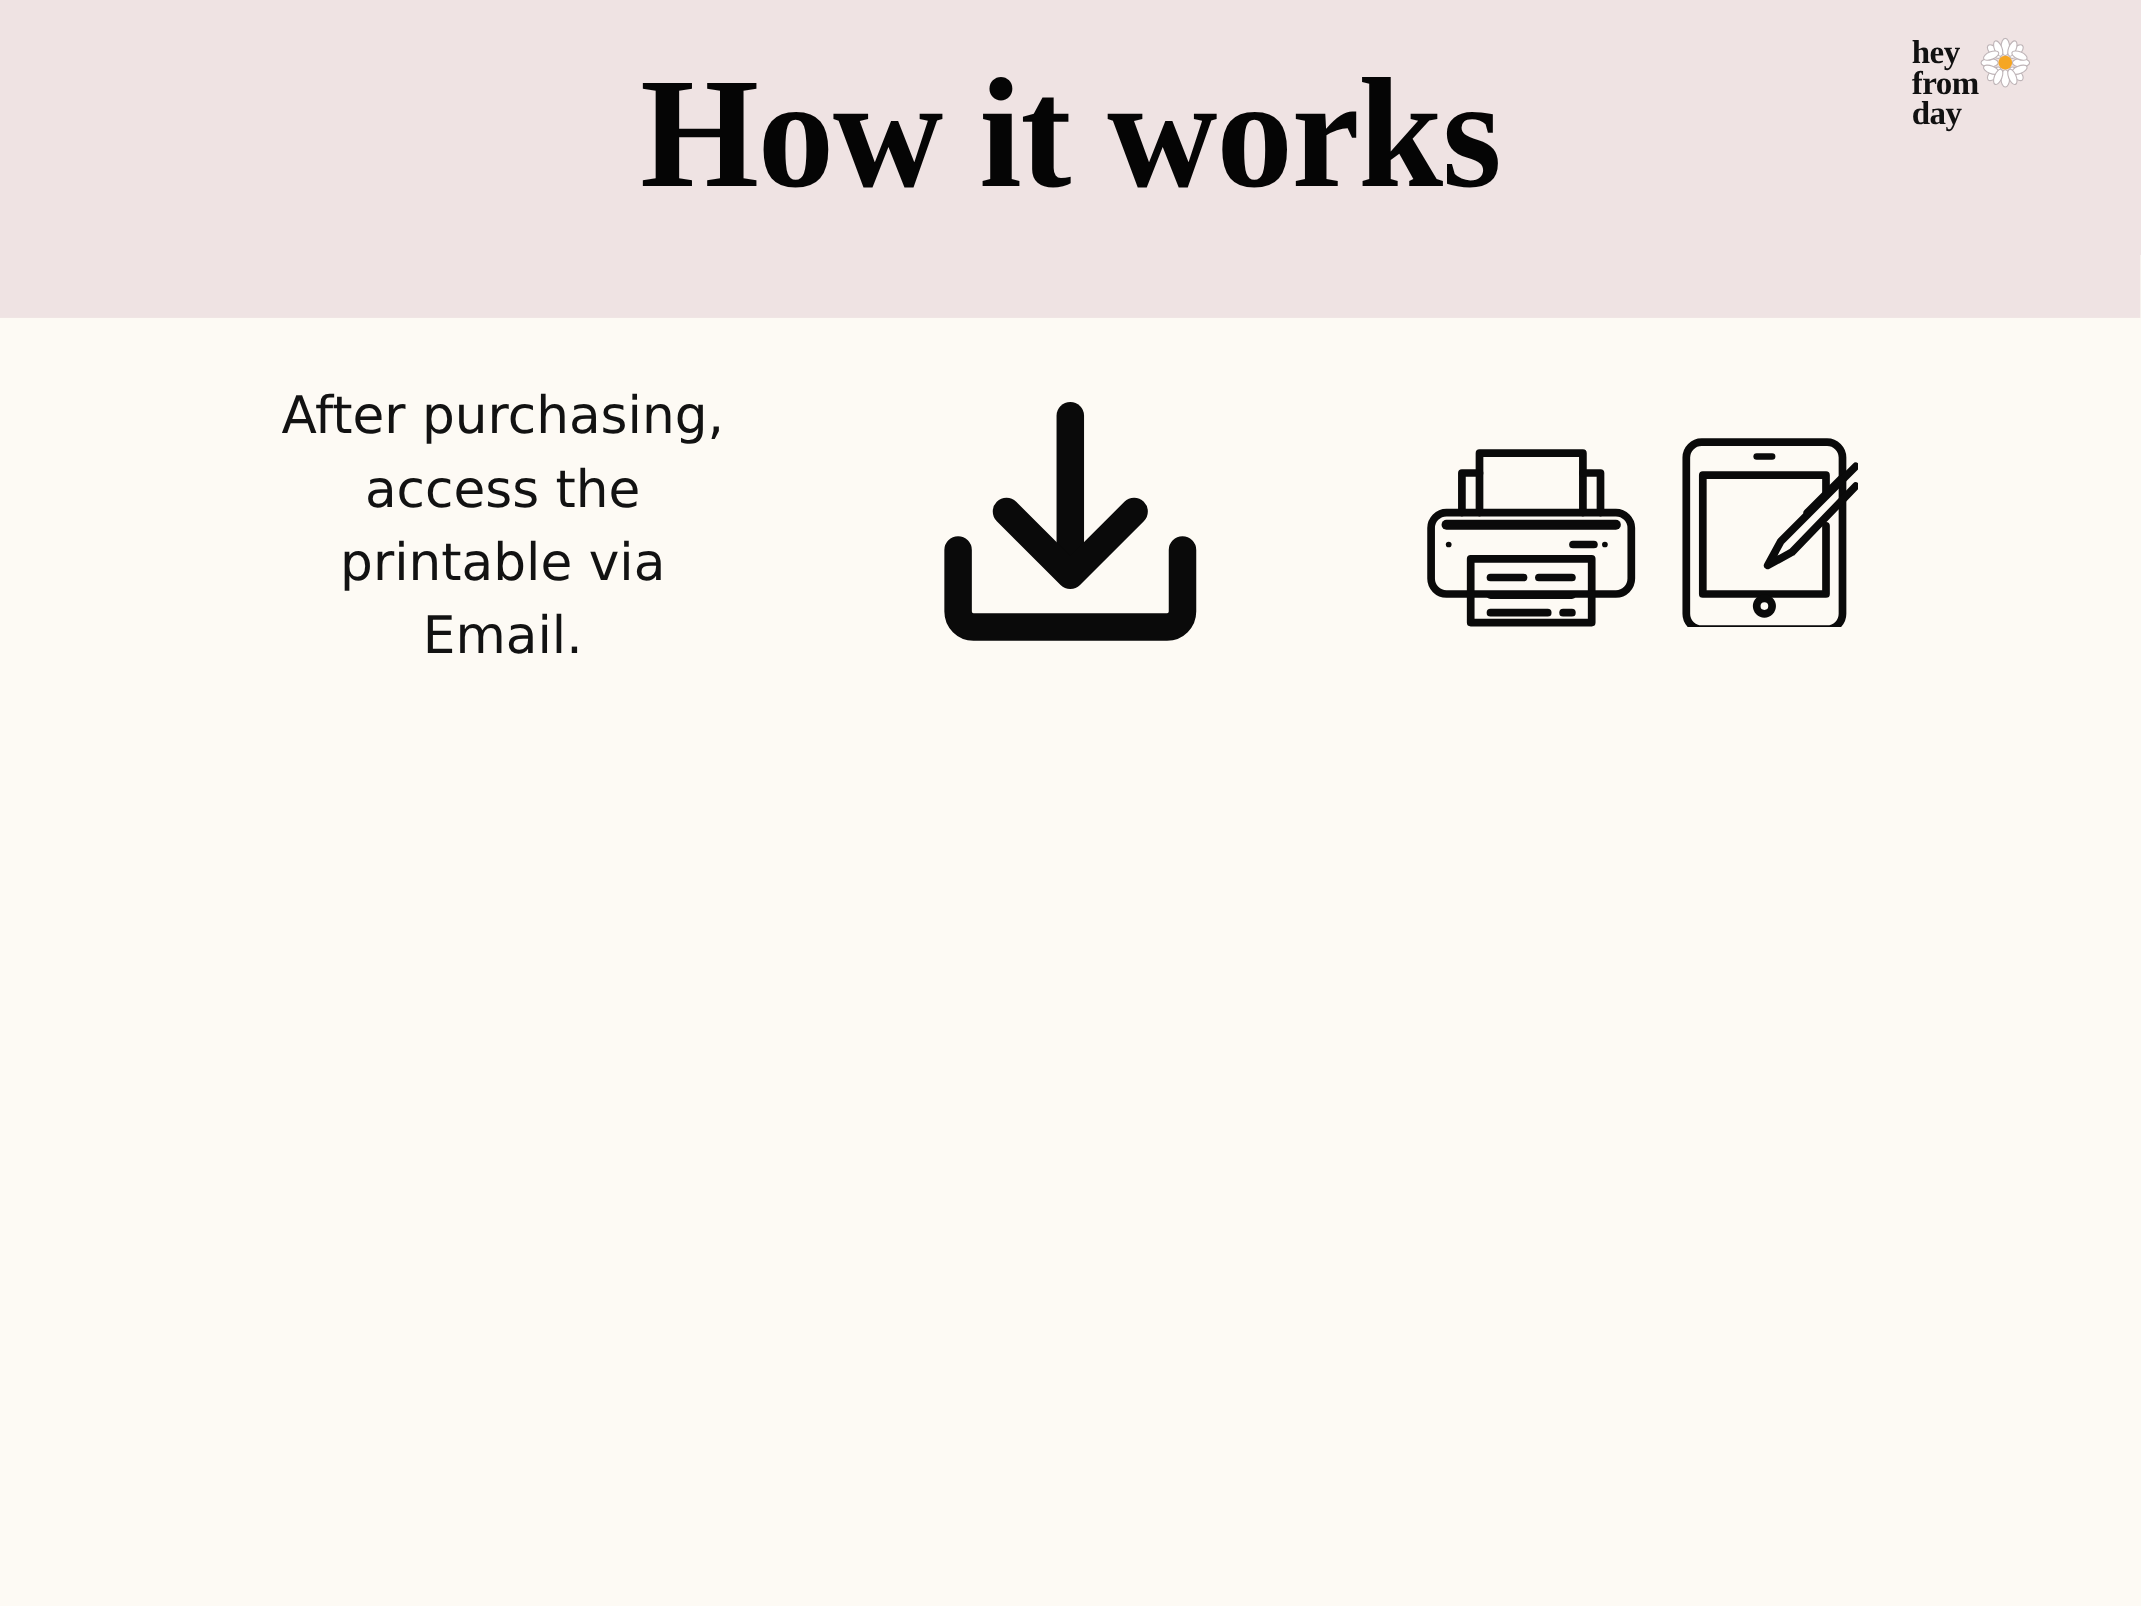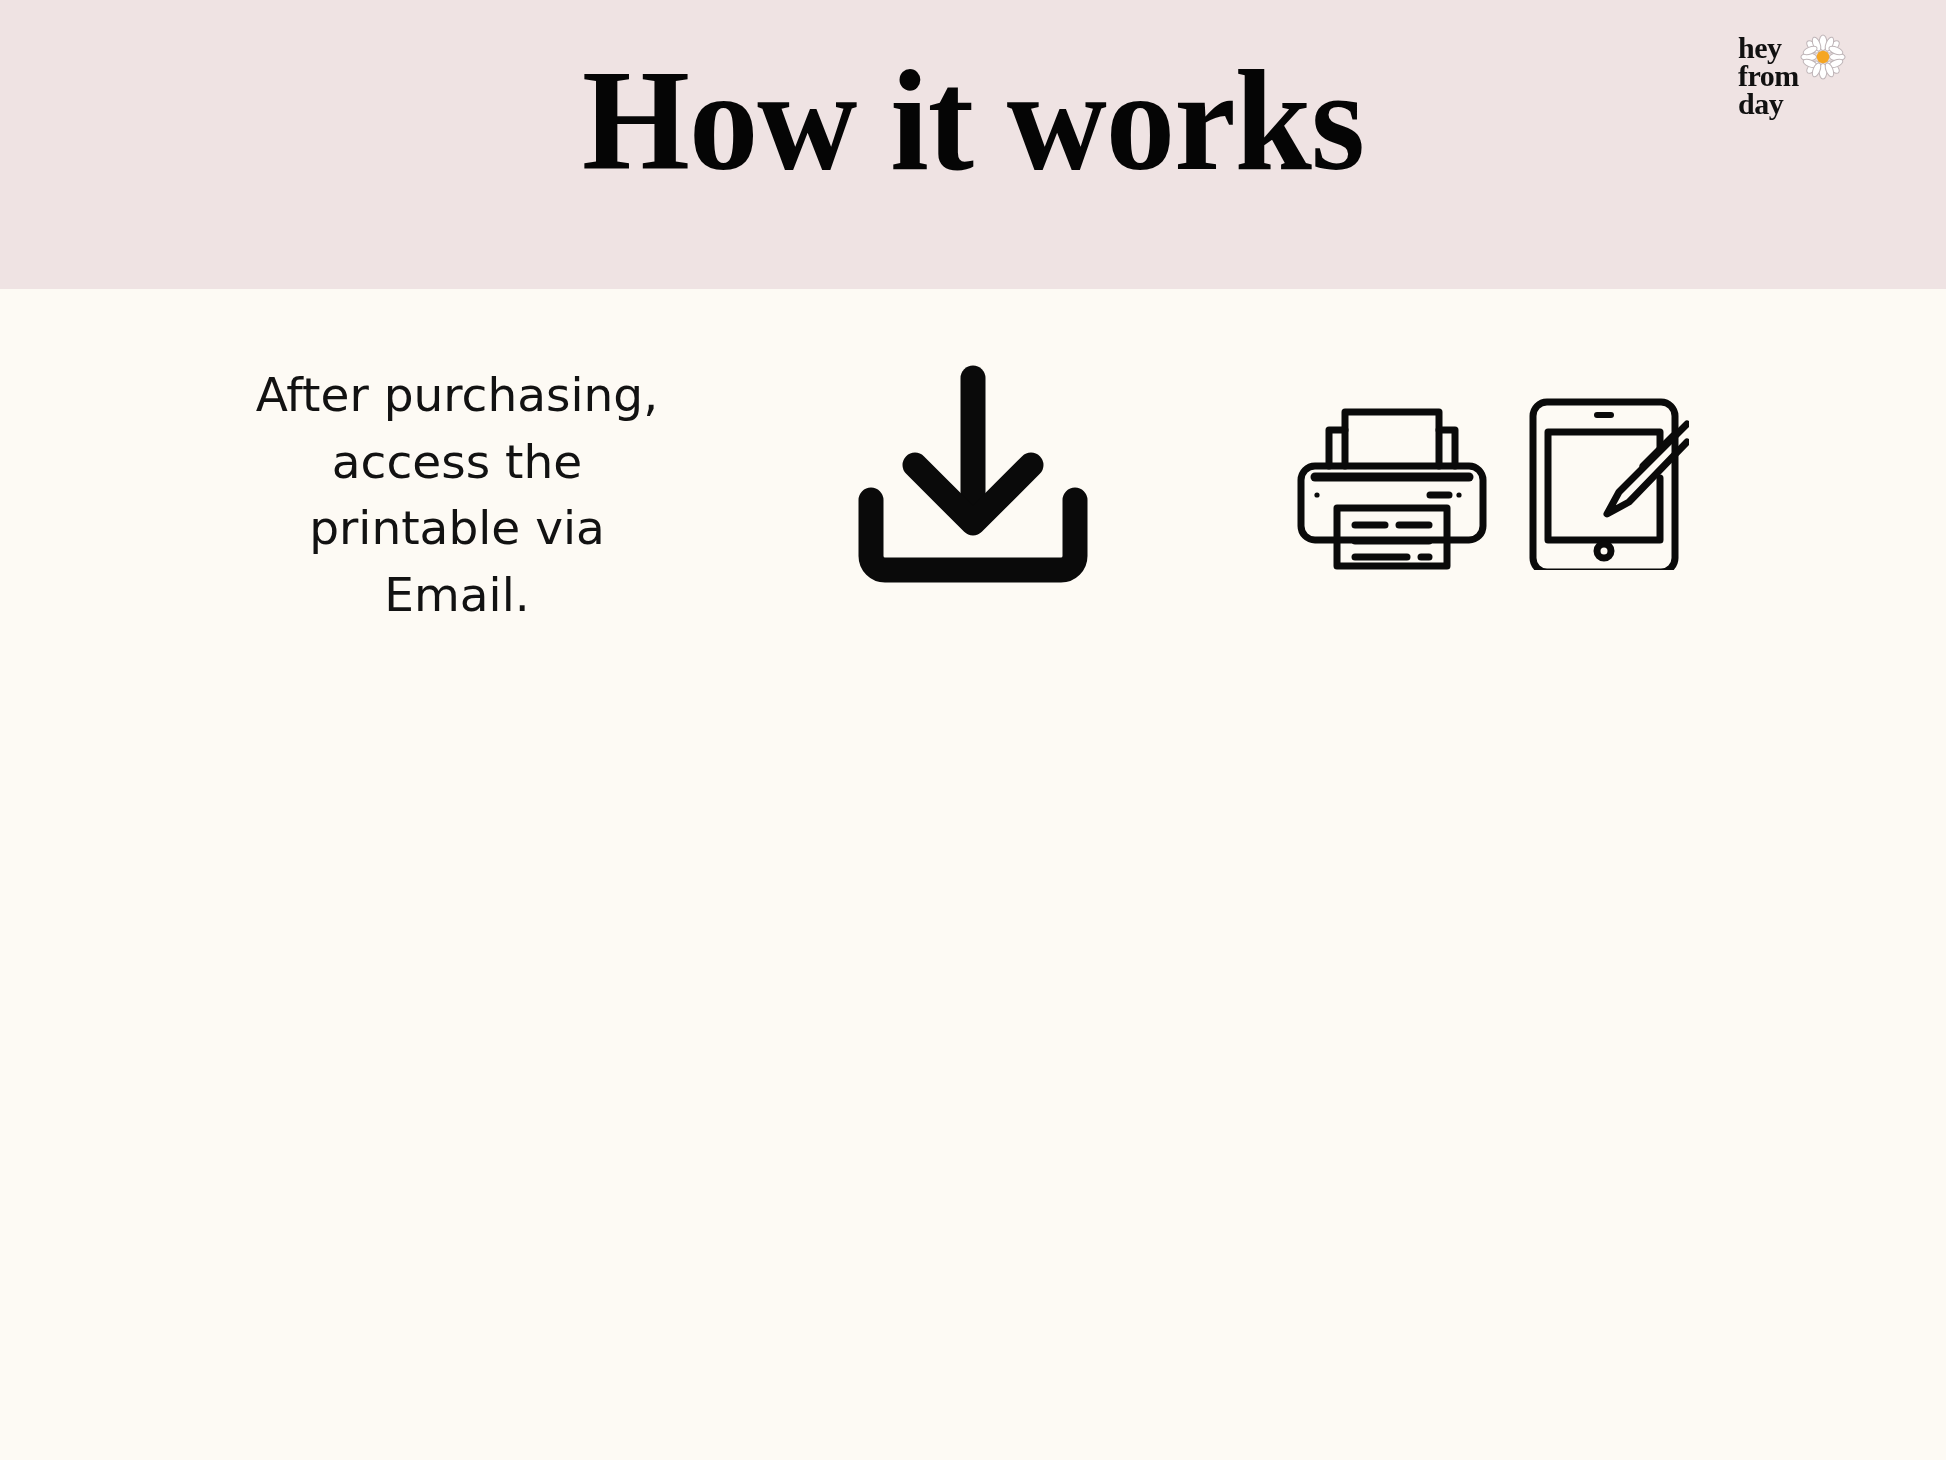--- a/index.html
+++ b/index.html
@@ -93,21 +93,21 @@
     flex-direction: column;
     align-items: center;
   }
   .icon-slot {
     height: 300px;
     display: flex;
     align-items: center;
     justify-content: center;
   }
   .caption {
-    margin-top: 32px;
+    margin-top: 16px;
     text-align: center;
     font-family: "DejaVu Sans", "Liberation Sans", sans-serif;
     font-size: 47px;
     line-height: 1.42;
     color: #121212;
     letter-spacing: 0px;
     max-width: 420px;
   }
   .caption--wide { max-width: 440px; }
 </style>

